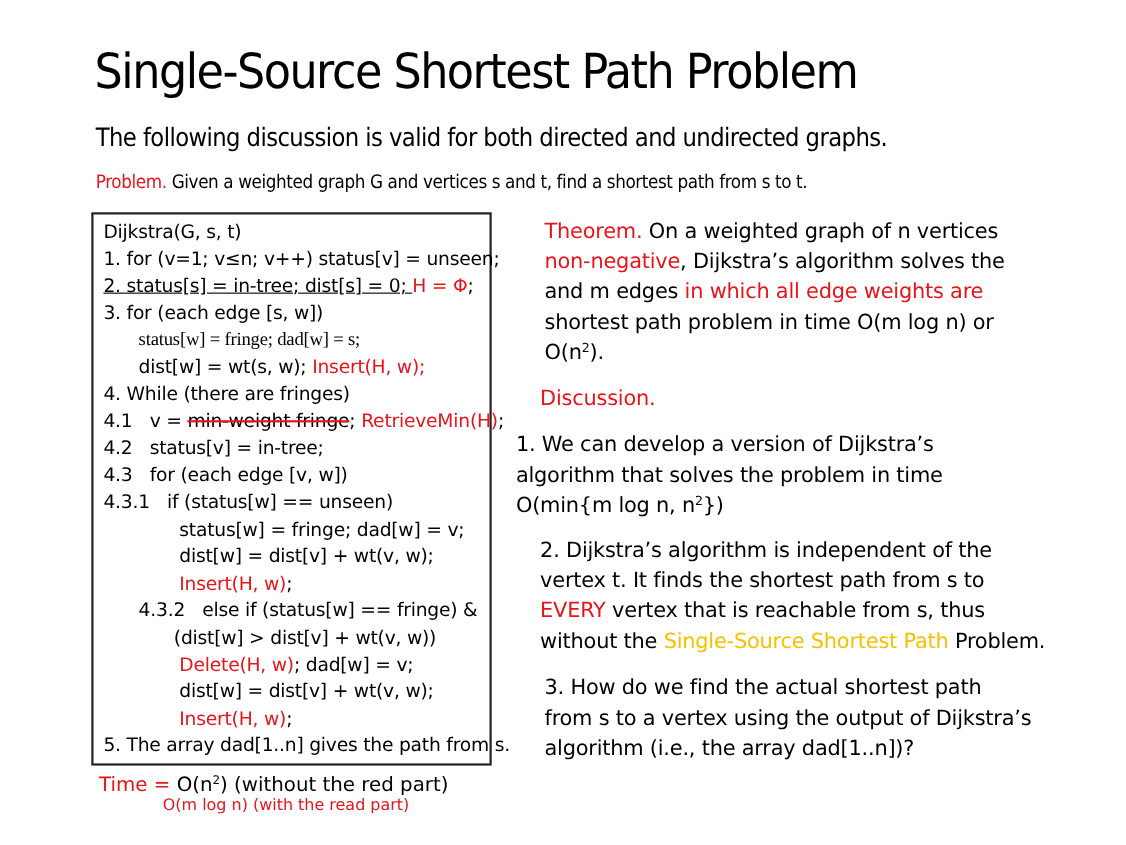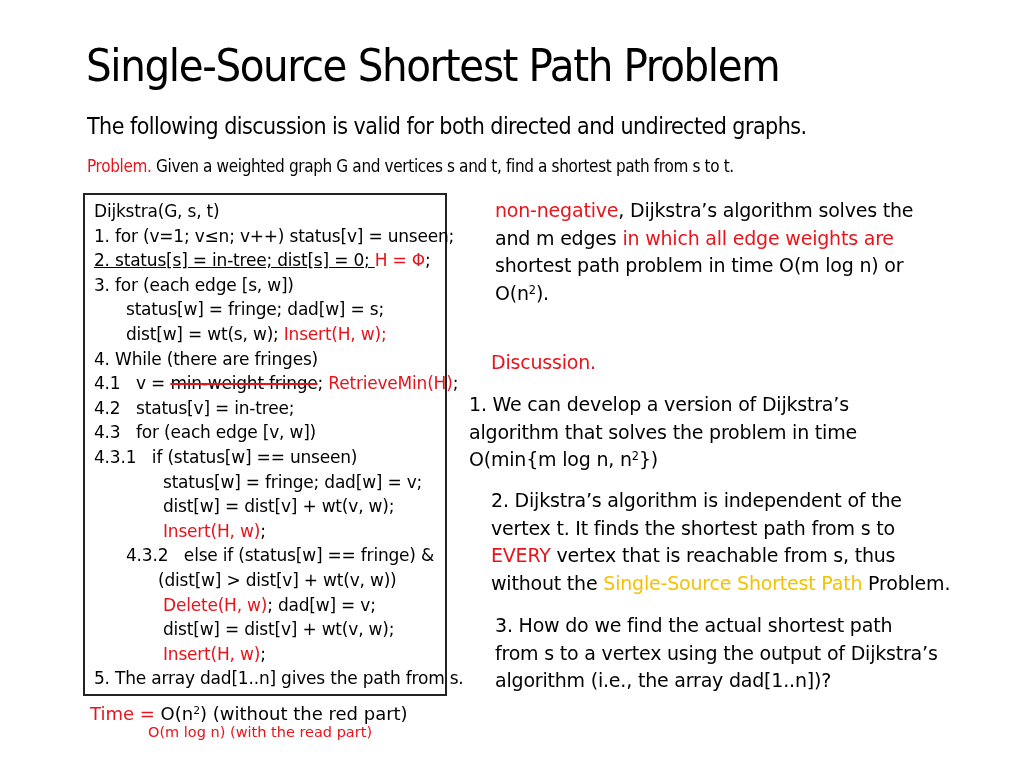--- a/index.html
+++ b/index.html
@@ -41,21 +41,21 @@
 <div id="title" class="abs">Single-Source Shortest Path Problem</div>
 <div id="subtitle" class="abs">The following discussion is valid for both directed and undirected graphs.</div>
 <div id="problem" class="abs"><span class="red">Problem.</span><span> Given a weighted graph G and vertices s and t, find a shortest path from s to t.</span></div>
 
 <div id="algo-box" class="abs"></div>
 <div id="algo-lines">
     <div class="code-line" style="left: 94px; top: 201px;"><span style="white-space: pre;">Dijkstra(G, s, t)</span></div>
     <div class="code-line" style="left: 94px; top: 225.6px;"><span style="white-space: pre;">1. for (v=1; v≤n; v++) status[v] = unseen;</span></div>
     <div class="code-line" style="left: 94px; top: 250.2px;"><span style="white-space: pre; text-decoration: underline;">2. status[s] = in-tree; dist[s] = 0; </span><span class="red" style="white-space: pre;">H = Φ</span><span style="white-space: pre;">;</span></div>
     <div class="code-line" style="left: 94px; top: 274.8px;"><span style="white-space: pre;">3. for (each edge [s, w])</span></div>
-    <div class="code-line" style="left: 126px; top: 299.4px;"><span style="white-space: pre;">status[w] = fringe; dad[w] = s;</span></div>
+    <div class="code-line" style="left: 126px; top: 299.4px;"><span style="white-space: pre; font-family: Liberation Serif, serif;">status[w] = fringe; dad[w] = s;</span></div>
     <div class="code-line" style="left: 126px; top: 324px;"><span style="white-space: pre;">dist[w] = wt(s, w); </span><span class="red" style="white-space: pre;">Insert(H, w);</span></div>
     <div class="code-line" style="left: 94px; top: 348.6px;"><span style="white-space: pre;">4. While (there are fringes)</span></div>
     <div class="code-line" style="left: 94px; top: 373.2px;"><span style="white-space: pre;">4.1   v = </span><span class="strike" style="white-space: pre;">min-weight fringe</span><span style="white-space: pre;">; </span><span class="red" style="white-space: pre;">RetrieveMin(H)</span><span style="white-space: pre;">;</span></div>
     <div class="code-line" style="left: 94px; top: 397.8px;"><span style="white-space: pre;">4.2   status[v] = in-tree;</span></div>
     <div class="code-line" style="left: 94px; top: 422.4px;"><span style="white-space: pre;">4.3   for (each edge [v, w])</span></div>
     <div class="code-line" style="left: 94px; top: 447px;"><span style="white-space: pre;">4.3.1   if (status[w] == unseen)</span></div>
     <div class="code-line" style="left: 163px; top: 471.6px;"><span style="white-space: pre;">status[w] = fringe; dad[w] = v;</span></div>
     <div class="code-line" style="left: 163px; top: 496.2px;"><span style="white-space: pre;">dist[w] = dist[v] + wt(v, w);</span></div>
     <div class="code-line" style="left: 163px; top: 520.8px;"><span class="red" style="white-space: pre;">Insert(H, w)</span><span style="white-space: pre;">;</span></div>
     <div class="code-line" style="left: 94px; top: 545.4px;"><span style="white-space: pre; margin-left: 32px;">4.3.2   else if (status[w] == fringe) &amp;</span></div>
@@ -63,20 +63,21 @@
     <div class="code-line" style="left: 163px; top: 594.6px;"><span class="red" style="white-space: pre;">Delete(H, w)</span><span style="white-space: pre;">; dad[w] = v;</span></div>
     <div class="code-line" style="left: 163px; top: 619.2px;"><span style="white-space: pre;">dist[w] = dist[v] + wt(v, w);</span></div>
     <div class="code-line" style="left: 163px; top: 643.8px;"><span class="red" style="white-space: pre;">Insert(H, w)</span><span style="white-space: pre;">;</span></div>
     <div class="code-line" style="left: 94px; top: 668.4px;"><span style="white-space: pre;">5. The array dad[1..n] gives the path from s.</span></div>
   </div>
 
 <div id="time-note" class="abs"><span class="red">Time = </span><span>O(n</span><sup>2</sup><span>) (without the red part)</span></div>
 <div id="time-note2" class="abs red">O(m log n) (with the read part)</div>
 
 <div class="right-para" style="left:495px; top:197px;">
+  <div><span class="red">Theorem.</span><span> On a weighted graph of n vertices</span></div>
   <div><span class="red">non-negative</span><span>, Dijkstra’s algorithm solves the</span></div>
   <div><span>and m edges </span><span class="red">in which all edge weights are</span></div>
   <div>shortest path problem in time O(m log n) or</div>
   <div><span>O(n</span><sup>2</sup><span>).</span></div>
 </div>
 
 <div class="right-para red" style="left:491px; top:349px;">Discussion.</div>
 
 <div class="right-para" style="left:469px; top:391px;">
   <div>1. We can develop a version of Dijkstra’s</div>

